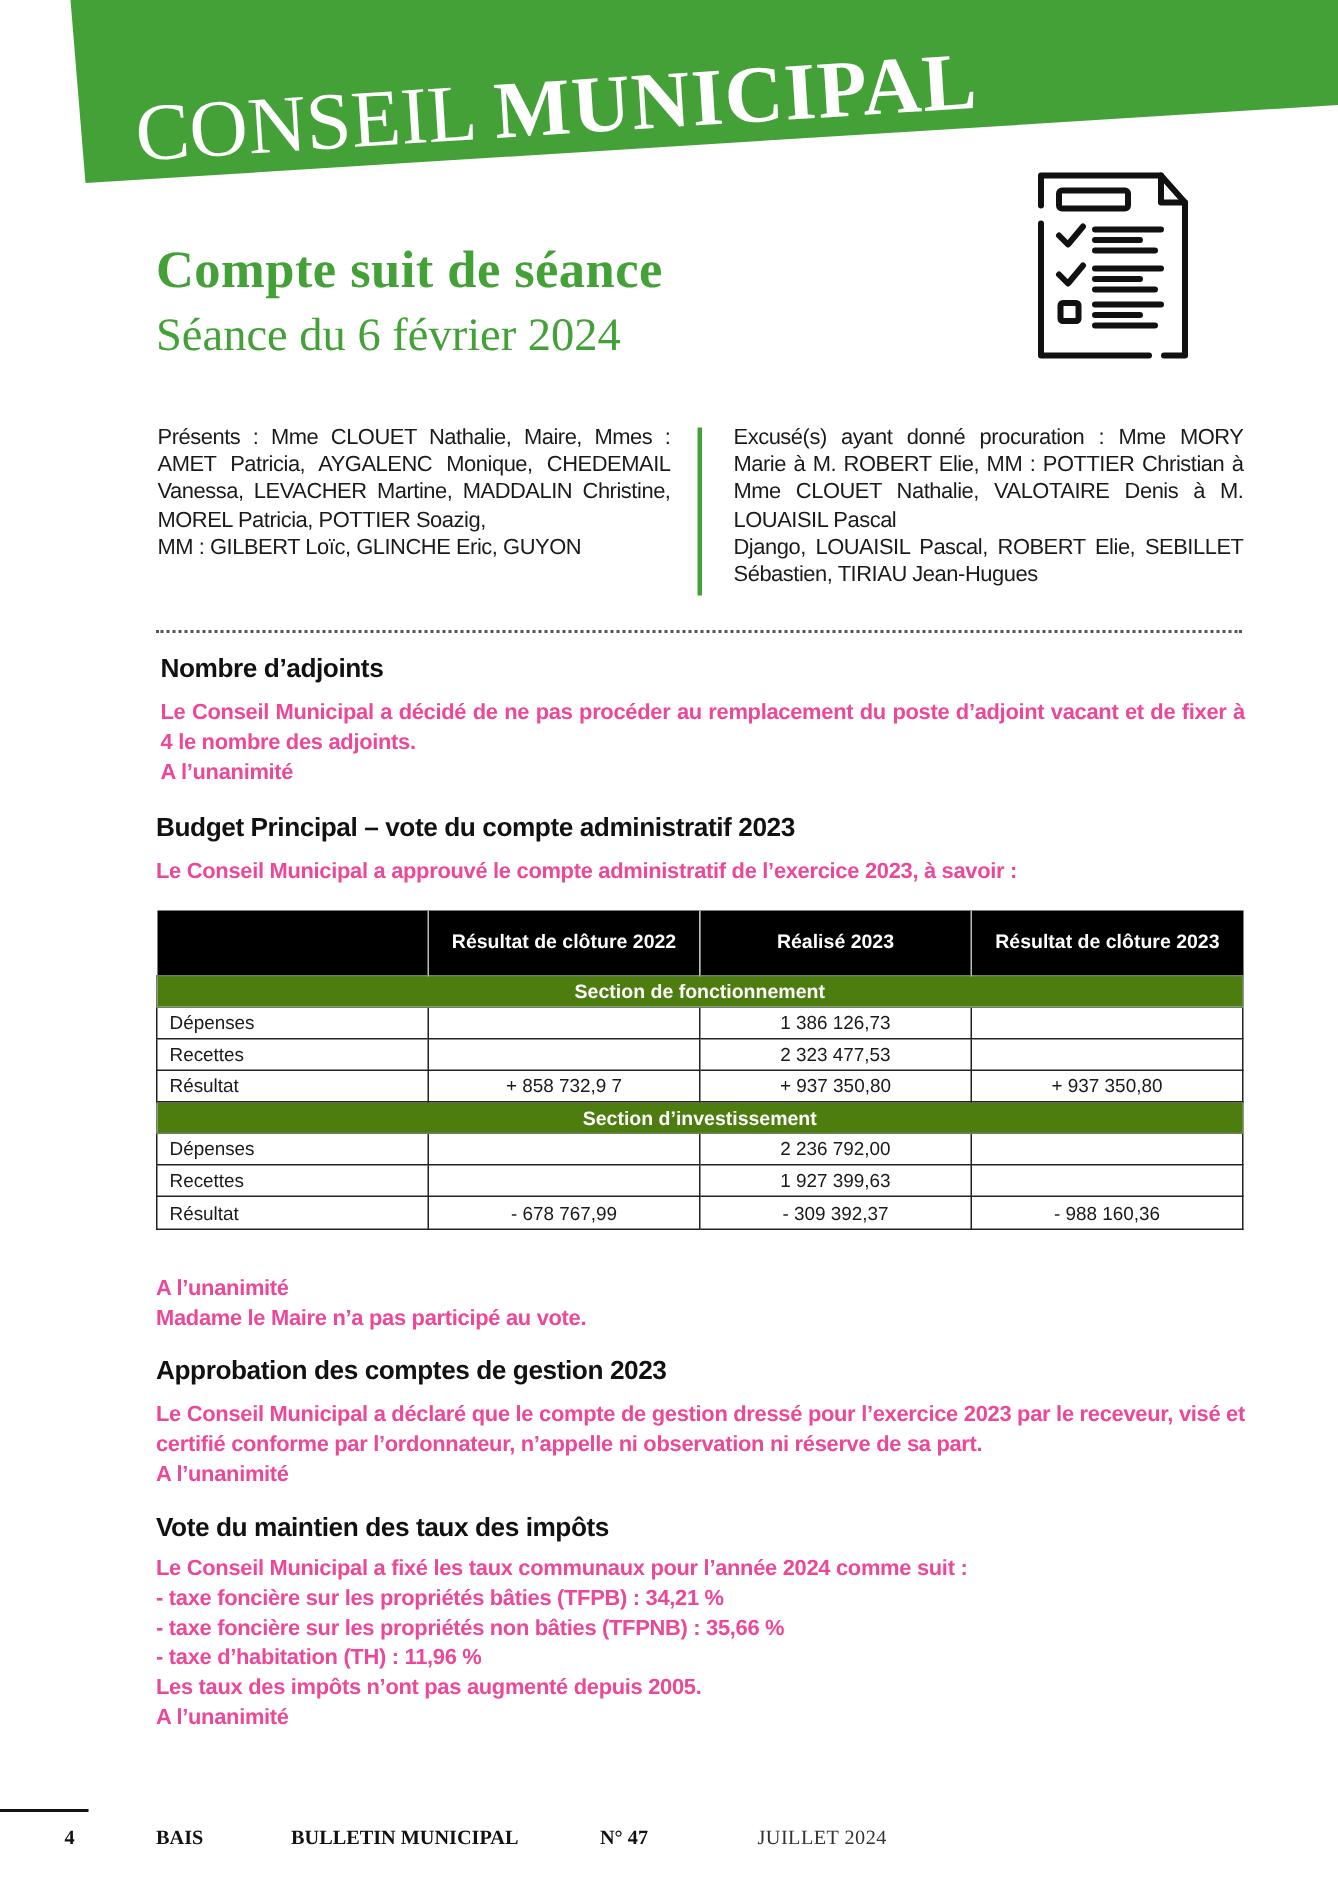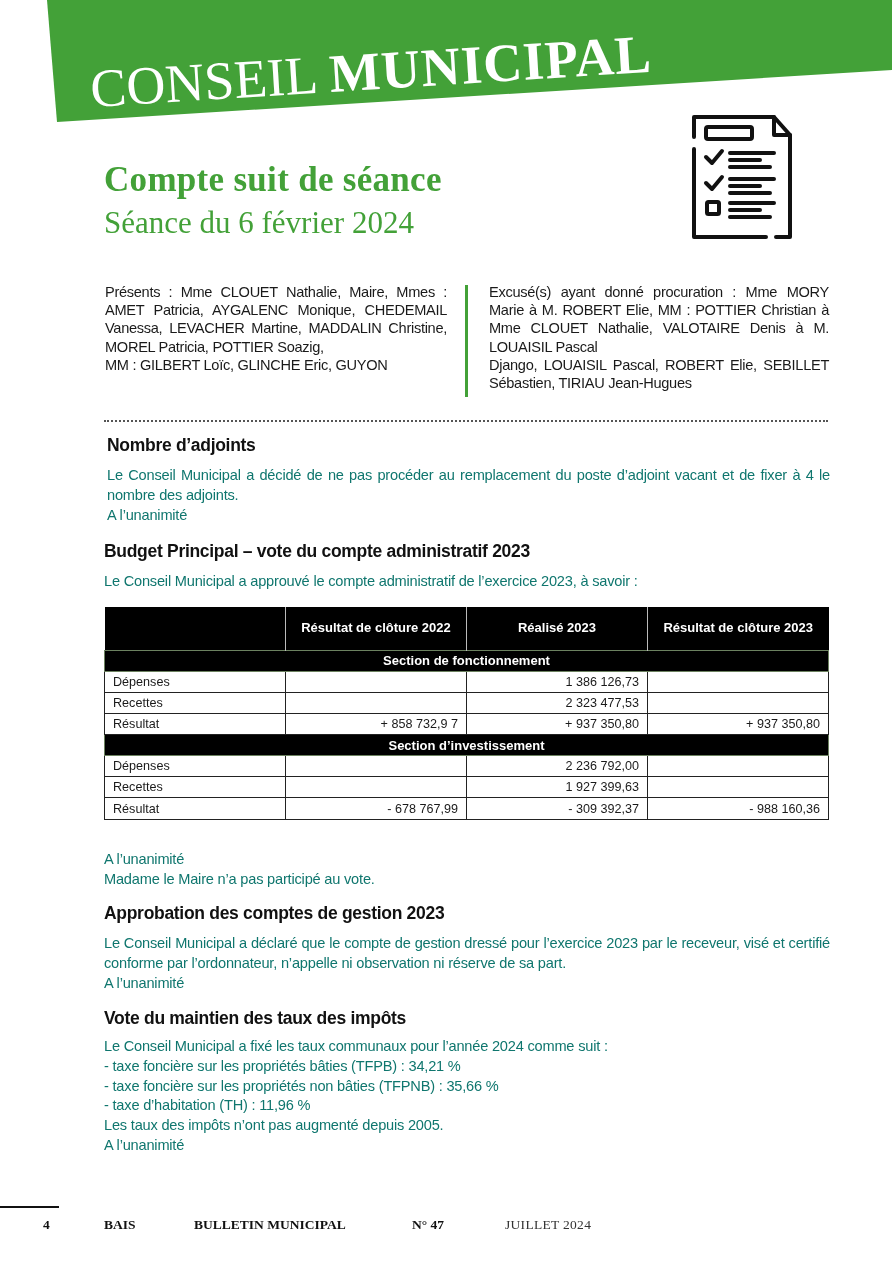--- a/index.html
+++ b/index.html
@@ -50,40 +50,40 @@
     border-top: 2px dotted #555;
   }
 
   
   .section { position: absolute; left: 104px; width: 726px; }
   .section h2 {
     font-family: "Liberation Sans", sans-serif; font-weight: bold; font-size: 17.5px;
     color: #111; letter-spacing: -0.3px; margin-bottom: 10px;
   }
   .section p {
-    font-size: 14.6px; line-height: 19.8px; text-align: justify; color: #0f766e; letter-spacing: -0.2px;
+    font-size: 14.6px; line-height: 19.8px; text-align: justify; color: #ec4899; letter-spacing: -0.2px; font-weight: bold;
   }
 
   
   .ca-table {
     position: absolute; left: 104px; top: 607px; width: 724px;
     border-collapse: collapse; font-size: 12.6px; table-layout: fixed;
   }
   .ca-table th {
     background: #000; color: #fff; font-weight: bold; font-size: 13px; line-height: 16px;
     height: 43px; text-align: center; border-left: 1.5px solid #bbb; padding: 0 4px;
   }
   .ca-table th:first-child { border-left: none; }
   .ca-table td {
     border: 1.5px solid #222; height: 21.2px; padding: 0 8px; white-space: nowrap;
   }
-  .ca-table td.num { text-align: right; }
+  .ca-table td.num { text-align: center; }
   .ca-table td.label { text-align: left; }
   .ca-table tr.section-row td {
-    background: #000000; color: #fff; font-weight: bold; text-align: center; font-size: 13px;
+    background: #4d7c0f; color: #fff; font-weight: bold; text-align: center; font-size: 13px;
     border-color: #6c8260; height: 21px;
   }
   .ca-table tr.total-row td { font-weight: bold; }
 
   
   .footer-rule { position: absolute; left: 0; top: 1206px; width: 59px; height: 2px; background: #111; }
   .footer {
     position: absolute; top: 1217px; left: 0; width: 892px; height: 20px;
     font-family: "Liberation Serif", "DejaVu Serif", serif; font-size: 13.5px; color: #111;
   }
@@ -224,15 +224,15 @@
   <p>- taxe d’habitation (TH) : 11,96 %</p>
   <p>Les taux des impôts n’ont pas augmenté depuis 2005.</p>
   <p>A l’unanimité</p>
 </div>
 
 <div class="footer-rule"></div>
 <div class="footer">
   <span class="b" style="left:43px;">4</span>
   <span class="b" style="left:104px;">BAIS</span>
   <span class="b" style="left:194px;">BULLETIN MUNICIPAL</span>
-  <span class="b" style="left:412px;">N° 47</span>
+  <span class="b" style="left:400px;">N° 47</span>
   <span class="month" style="left:505px;">JUILLET 2024</span>
 </div>
 
 </body></html>

